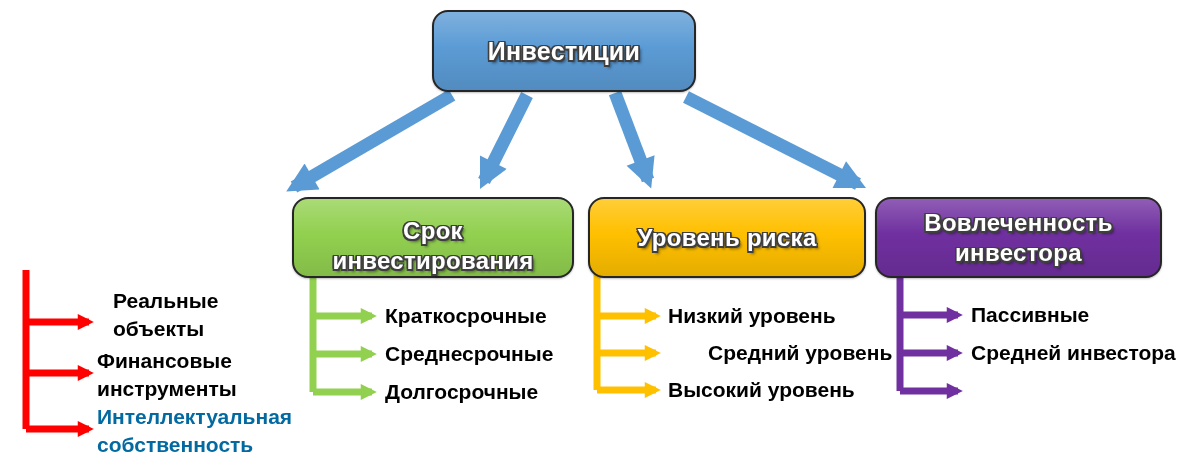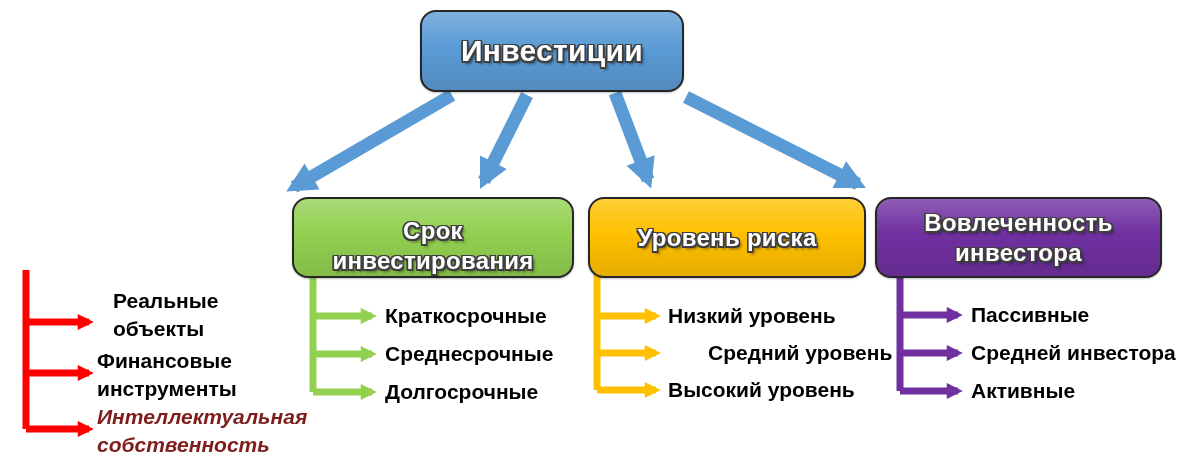--- a/index.html
+++ b/index.html
@@ -27,21 +27,21 @@
   .node .label{
     display:block;
     text-shadow:
       -1.5px -1.5px 0 #3f3f3f, 1.5px -1.5px 0 #3f3f3f,
       -1.5px  1.5px 0 #3f3f3f, 1.5px  1.5px 0 #3f3f3f,
        0 -1.5px 0 #3f3f3f, 0 1.5px 0 #3f3f3f,
       -1.5px 0 0 #3f3f3f, 1.5px 0 0 #3f3f3f,
        2.5px 3px 3px rgba(0,0,0,.5);
     letter-spacing:.3px;
   }
-  .root-node{left:420px;top:10px;width:260px;height:78px;font-size:30px;}
+  .root-node{left:432px;top:10px;width:260px;height:78px;font-size:25px;}
   .branch-node{top:197px;height:77px;font-size:24px;line-height:30px;}
   .branch-node .label{width:238px;}
   .bb0{left:7px;width:280px;}
   .bb1{left:292px;width:278px;align-items:flex-end;}
   .bb2{left:588px;width:274px;}
   .bb3{left:875px;width:283px;}
 
   
   .item{
     position:absolute;
@@ -133,27 +133,26 @@
   </div>
   <div class="node branch-node bb2" style="background-color: rgb(255, 192, 0); border-color: rgb(38, 38, 38); color: rgb(255, 255, 255);">
     <span class="label">Уровень риска</span>
   </div>
   <div class="node branch-node bb3" style="background-color: rgb(112, 48, 160); border-color: rgb(38, 38, 38); color: rgb(255, 255, 255);">
     <span class="label">Вовлеченность инвестора</span>
   </div>
 
   <div class="item b0 i0" style="color: rgb(0, 0, 0);">Реальные объекты</div>
   <div class="item b0 i1" style="color: rgb(0, 0, 0);">Финансовые инструменты</div>
-  <div class="item b0 i2" style="color: #7f1d1d; font-style: italic;">Интеллектуальная собственность</div>
+  <div class="item b0 i2" style="color: #0369a1;">Интеллектуальная собственность</div>
 
   <div class="item b1 i0 one" style="color: rgb(0, 0, 0);">Краткосрочные</div>
   <div class="item b1 i1 one" style="color: rgb(0, 0, 0);">Среднесрочные</div>
   <div class="item b1 i2 one" style="color: rgb(0, 0, 0);">Долгосрочные</div>
 
   <div class="item b2 i0 one" style="color: rgb(0, 0, 0);">Низкий уровень</div>
   <div class="item b2 i1 one" style="color: rgb(0, 0, 0);">Средний уровень</div>
   <div class="item b2 i2 one" style="color: rgb(0, 0, 0);">Высокий уровень</div>
 
   <div class="item b3 i0 one" style="color: rgb(0, 0, 0);">Пассивные</div>
   <div class="item b3 i1 one" style="color: rgb(0, 0, 0);">Средней инвестора</div>
-  <div class="item b3 i2 one" style="color: rgb(0, 0, 0);">Активные</div>
 
 </div>
 
 </body></html>

